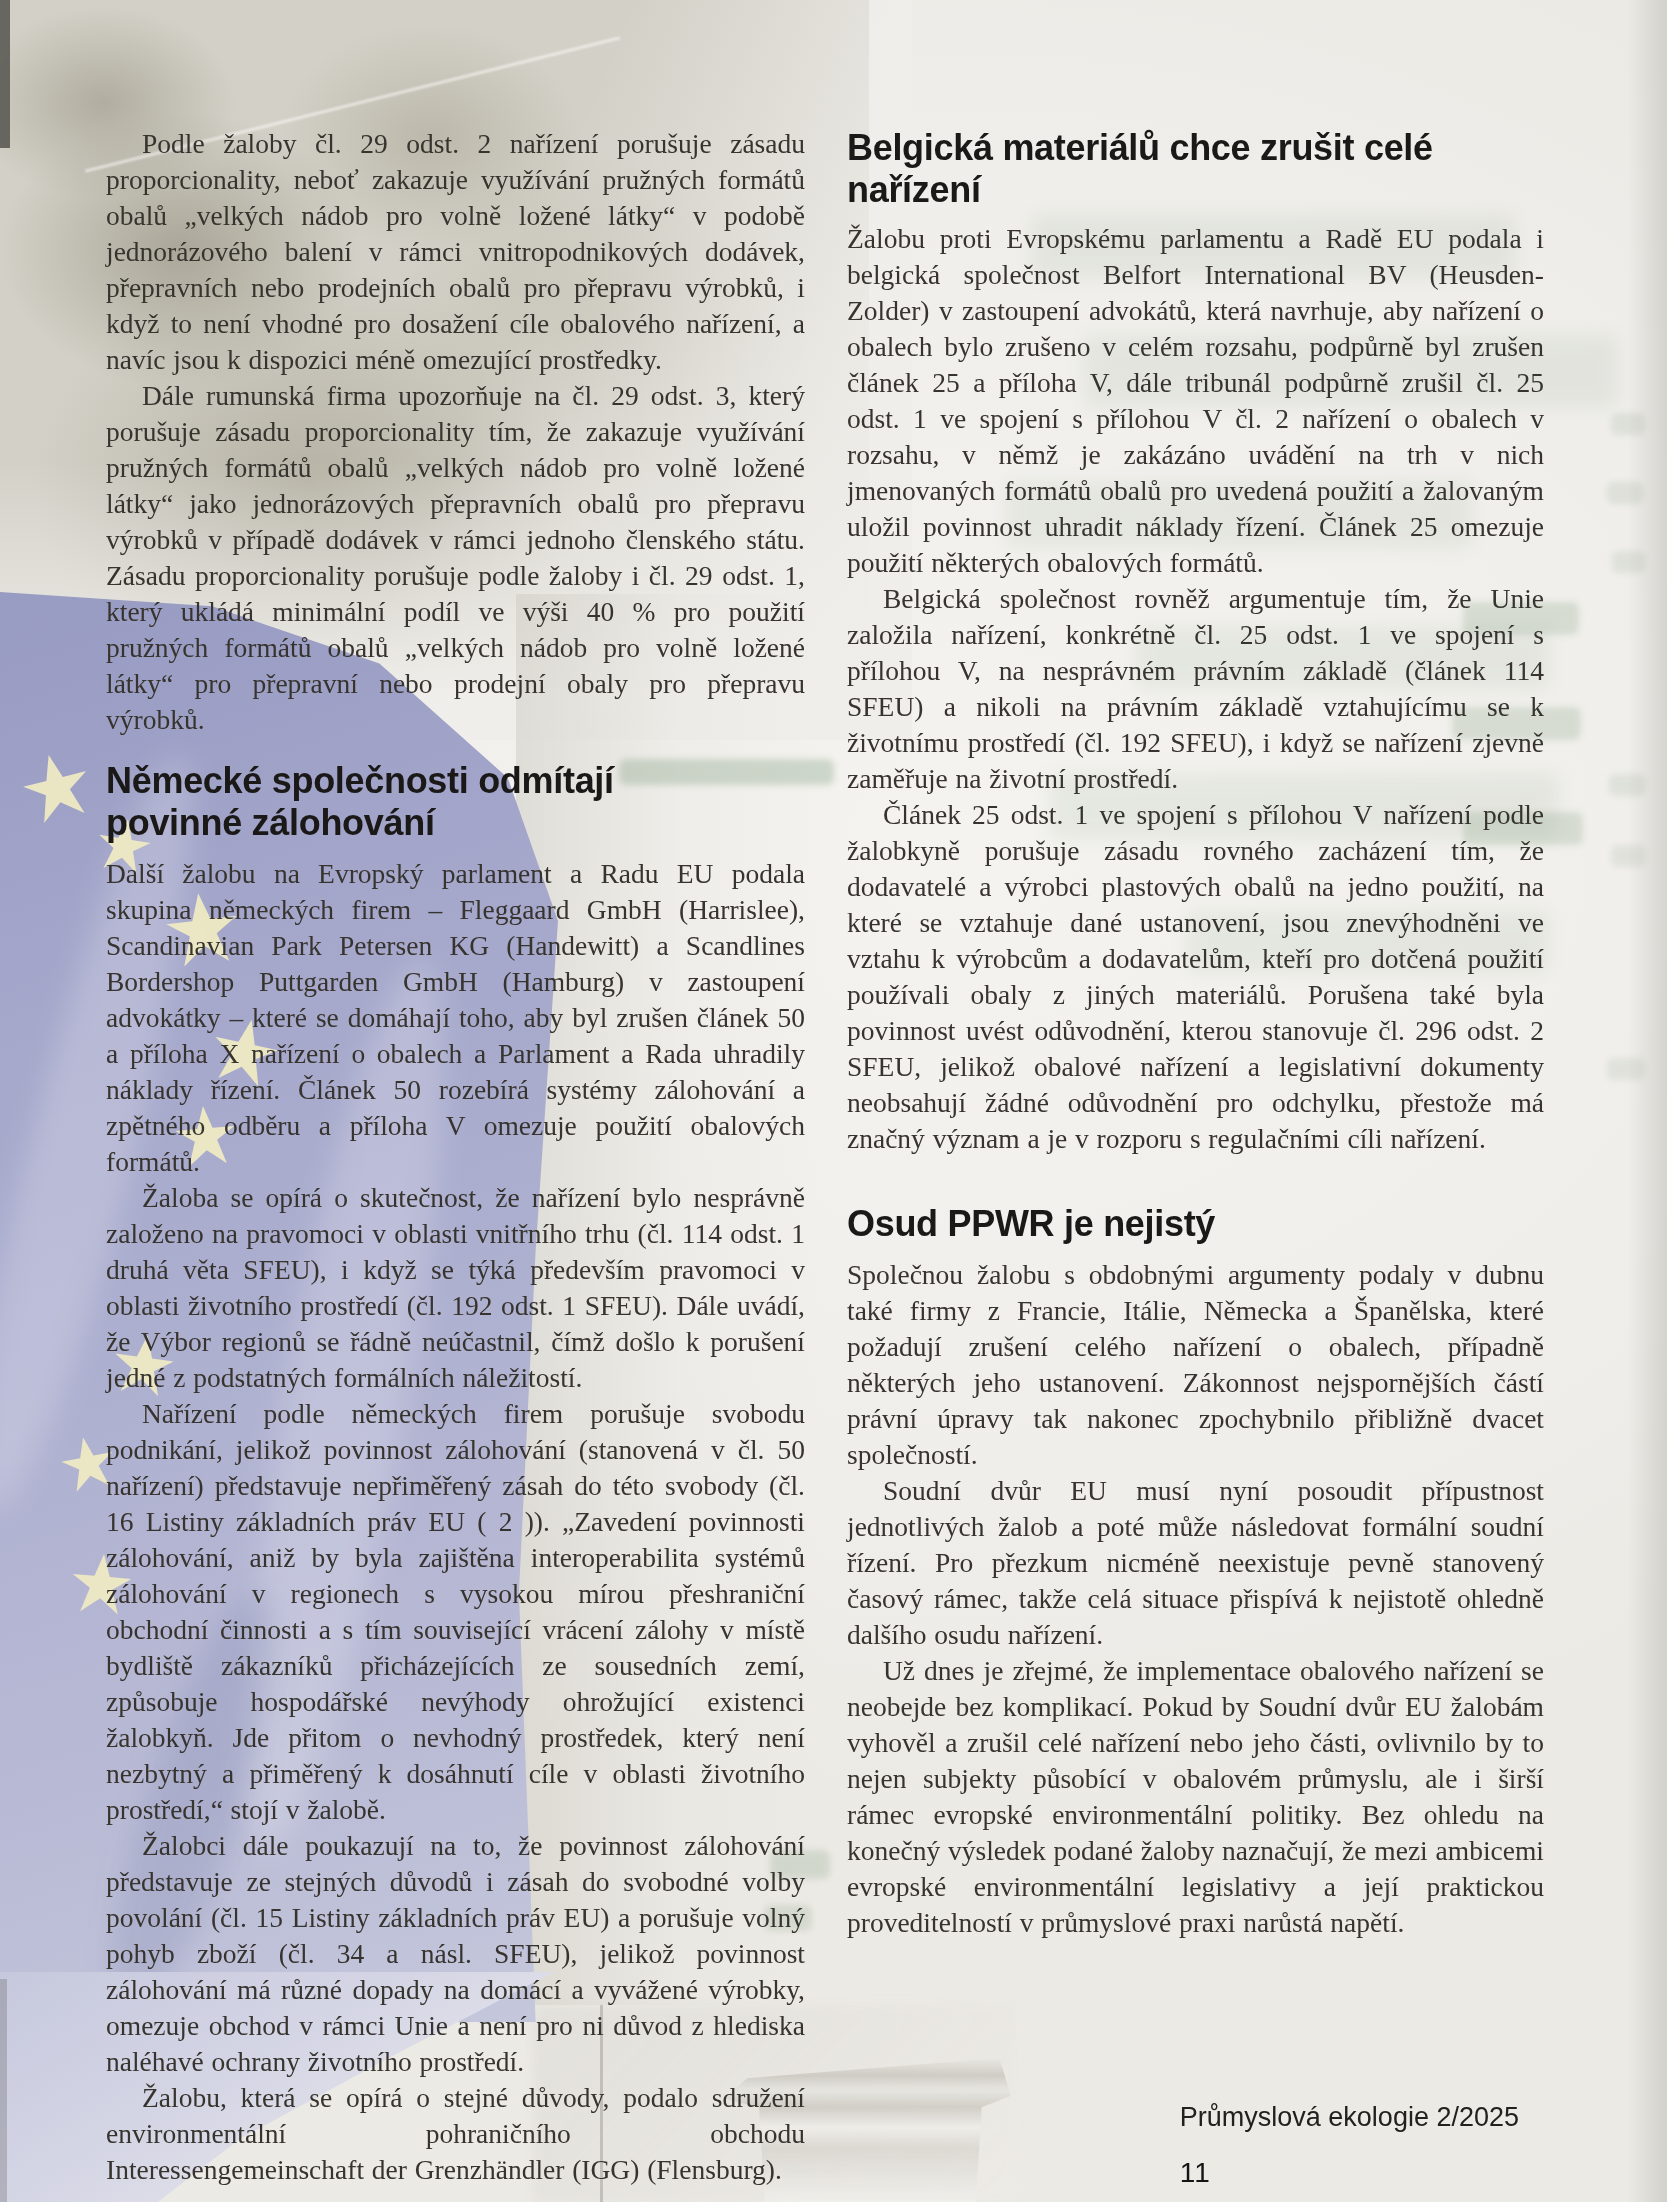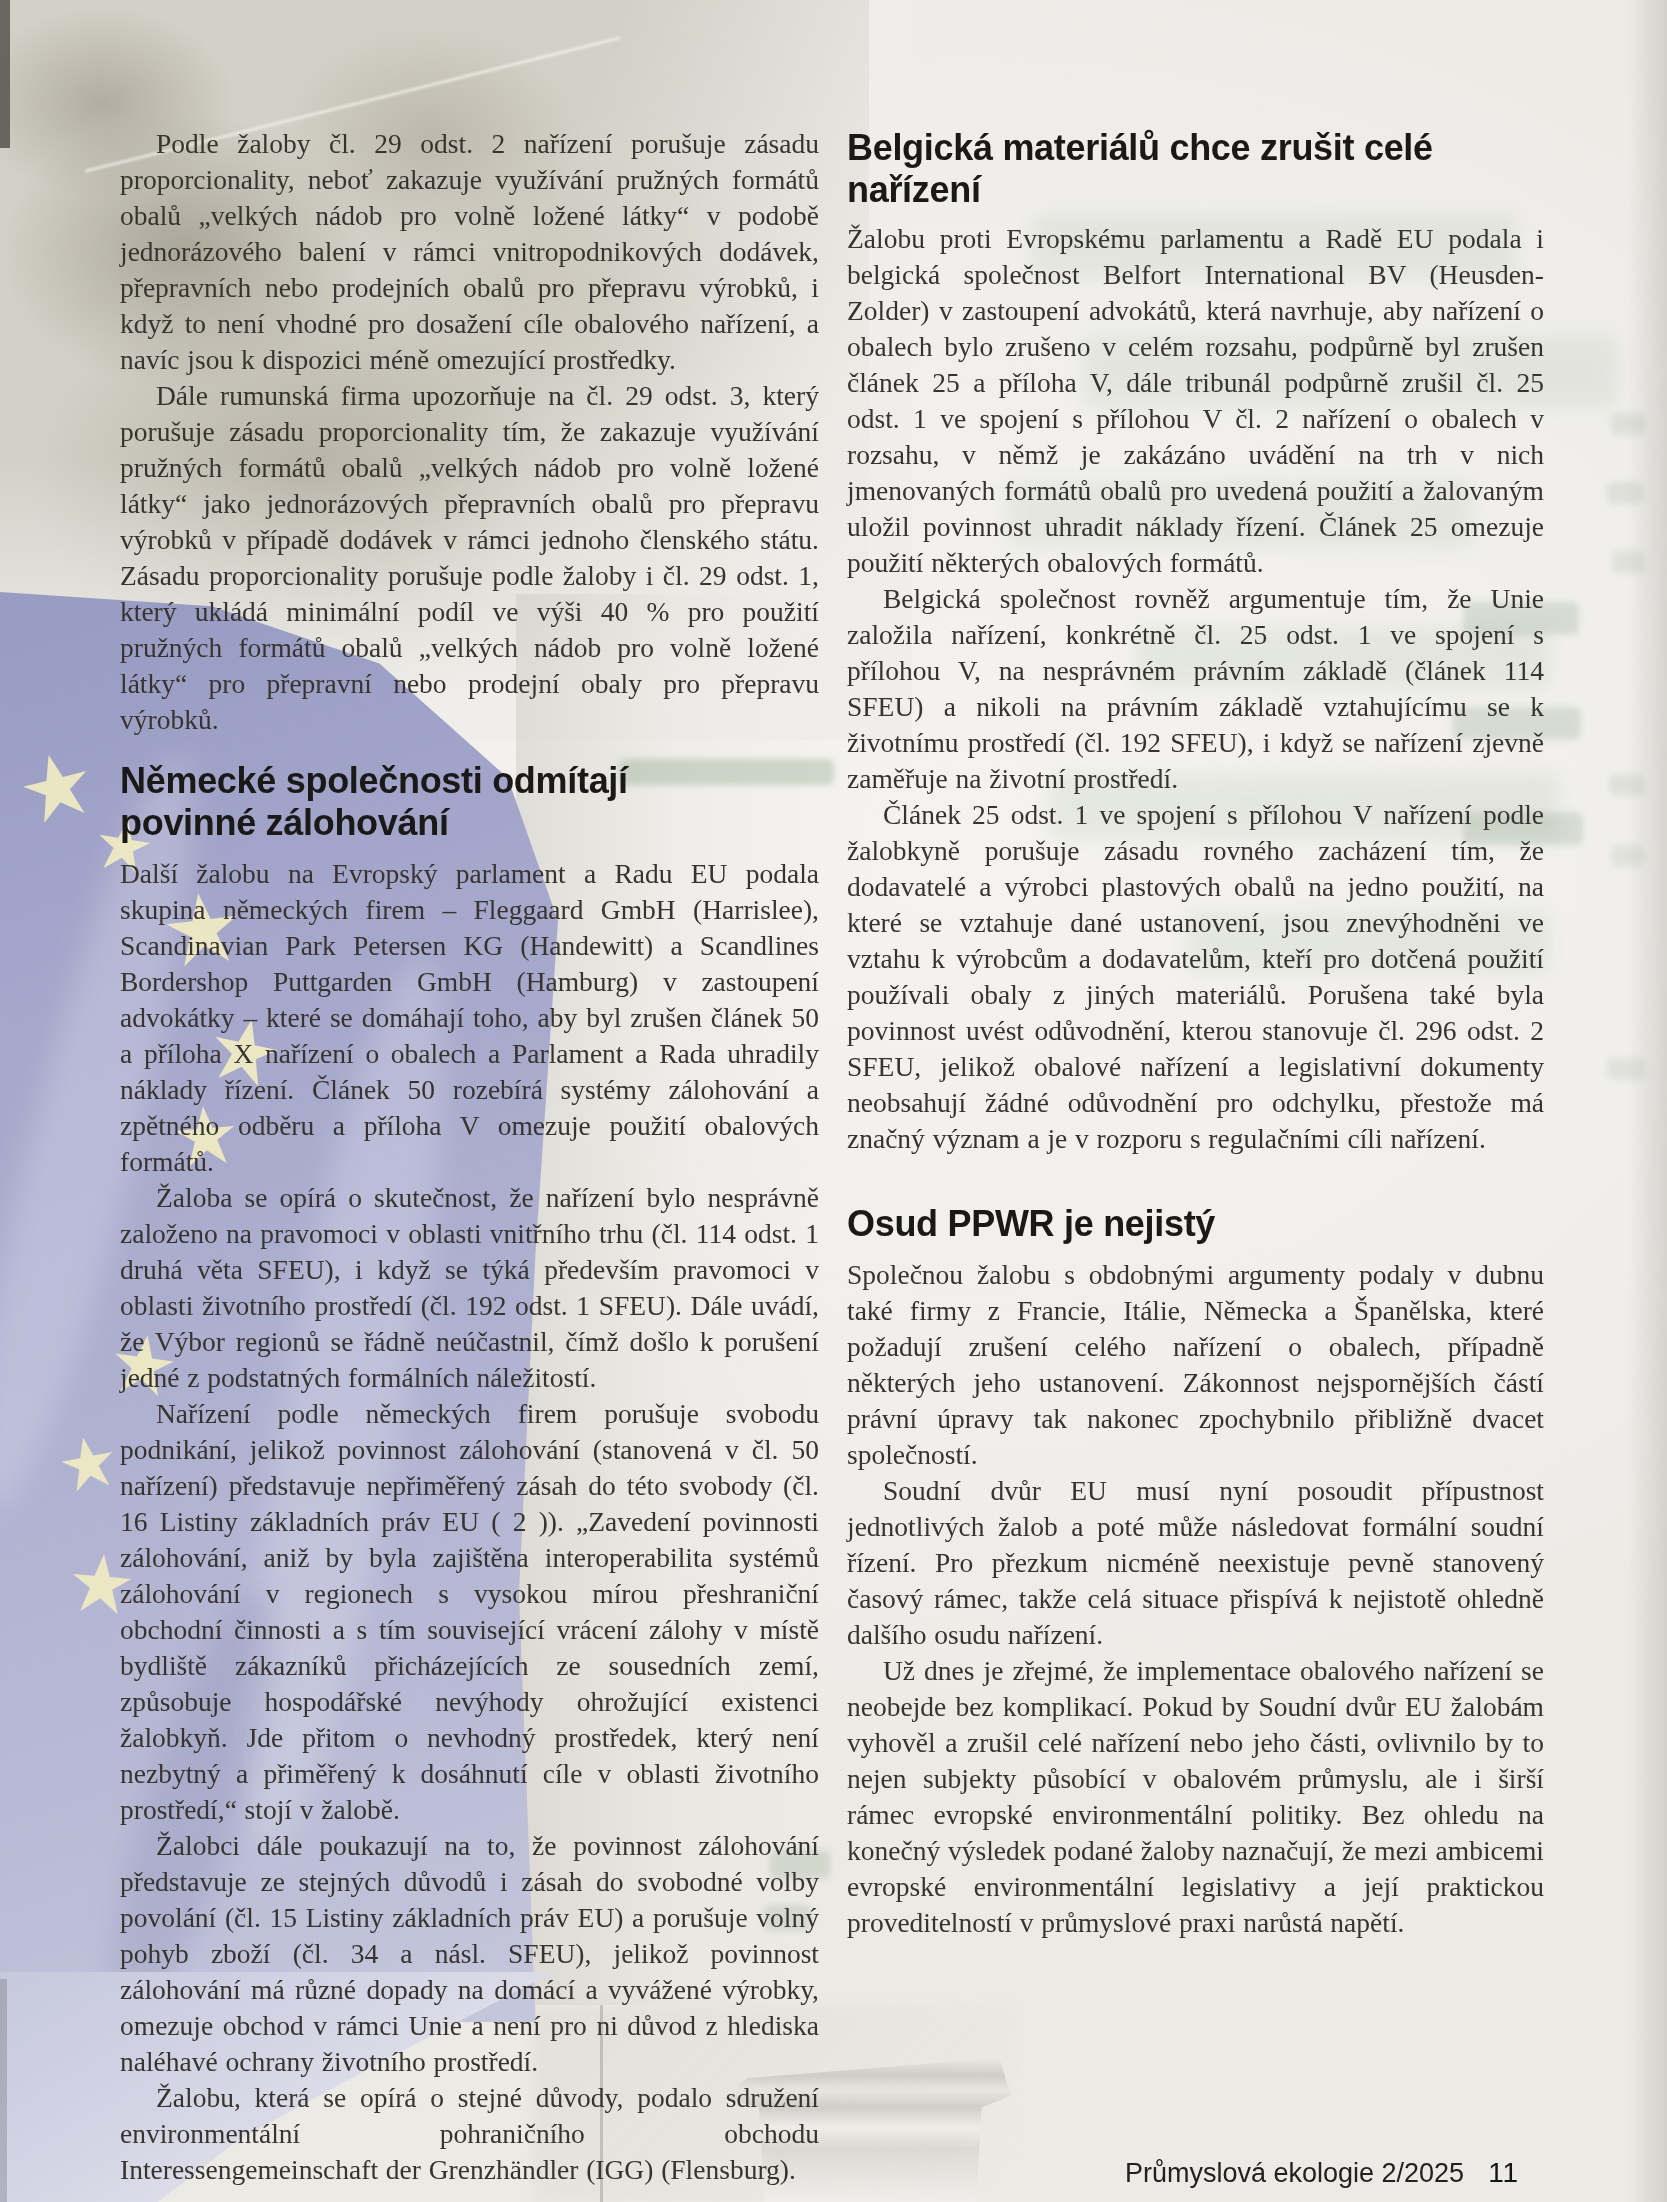--- a/index.html
+++ b/index.html
@@ -110,21 +110,21 @@
   .be6{left:1607px;top:1058px;width:38px;height:22.4px;opacity:.13;filter:blur(3.4px);background:#7a8d7a;}
   .edge-right{
     position:absolute;right:0;top:0;width:40px;height:2203px;z-index:6;
     background:linear-gradient(to right, rgba(120,118,110,0), rgba(120,118,110,.22));
   }
   .sliver-top{position:absolute;left:0;top:0;width:9.5px;height:148px;background:#55534e;opacity:.85;z-index:6;}
   .sliver-bottom{position:absolute;left:0;top:1979px;width:6.9px;height:224px;background:rgba(90,90,88,.28);z-index:6;}
 
   
   .col{position:absolute;z-index:10;}
-  .col-left{left:120px;top:126px;width:699px;}
+  .col-left{left:106px;top:126px;width:699px;}
   .col-right{left:847px;top:127px;width:697px;}
   .col p{
     margin:0;text-align:justify;
     font-size:27.5px;line-height:36px;color:#37342f;
     word-spacing:0.9px;
   }
   .indent{text-indent:36px;}
   .heading{
     font-family:"Liberation Sans","DejaVu Sans",sans-serif;
     font-weight:700;font-size:36px;line-height:42px;color:#1a1918;
@@ -135,20 +135,21 @@
   .heading-ppwr{margin:46px 0 12px;}
   .author{
     font-family:"Liberation Sans","DejaVu Sans",sans-serif;
     font-weight:700;font-size:32px;color:#121212;
     text-align:right;margin-top:26px;padding-right:3.4px;
   }
   .footer{
     position:absolute;z-index:10;right:148px;bottom:13.8px;
     display:flex;align-items:baseline;gap:24px;
     font-family:"Liberation Sans","DejaVu Sans",sans-serif;
+    flex-direction:column;
   }
   .journal{font-size:27px;color:#22211f;}
   .pagenum{font-size:28px;color:#141414;letter-spacing:0.9px;}
 </style>
 </head>
 <body>
 
 <div class="page">
 
   <div class="arch"></div>

